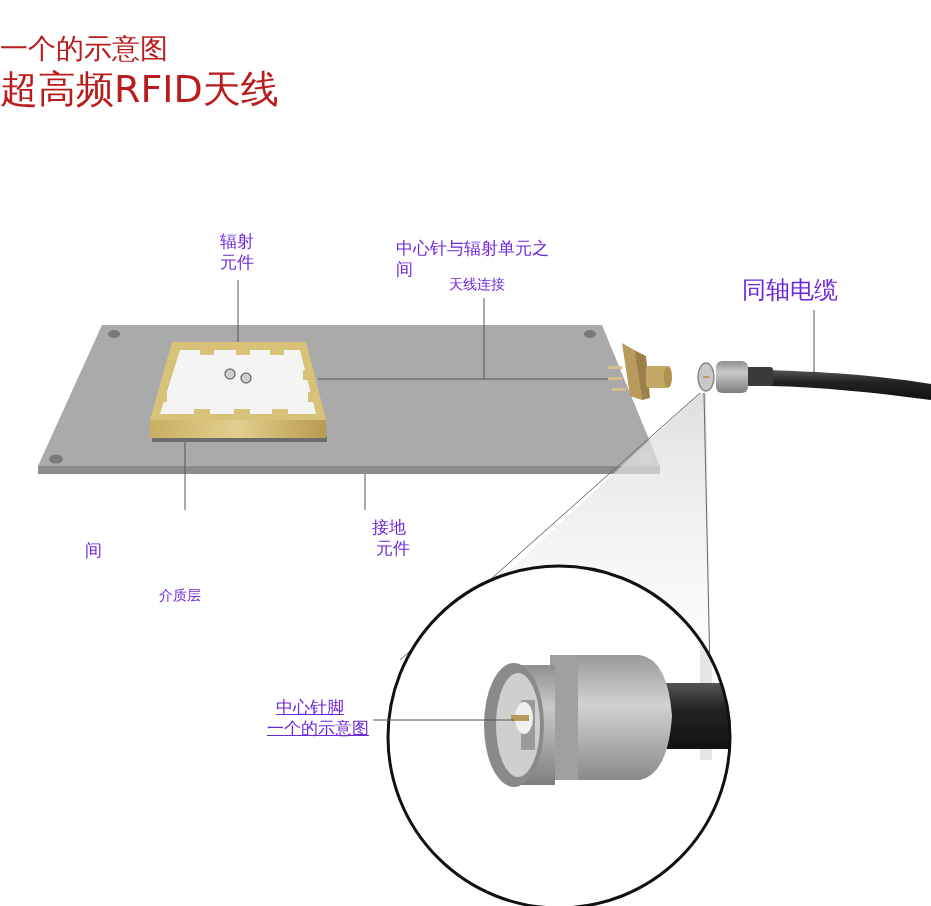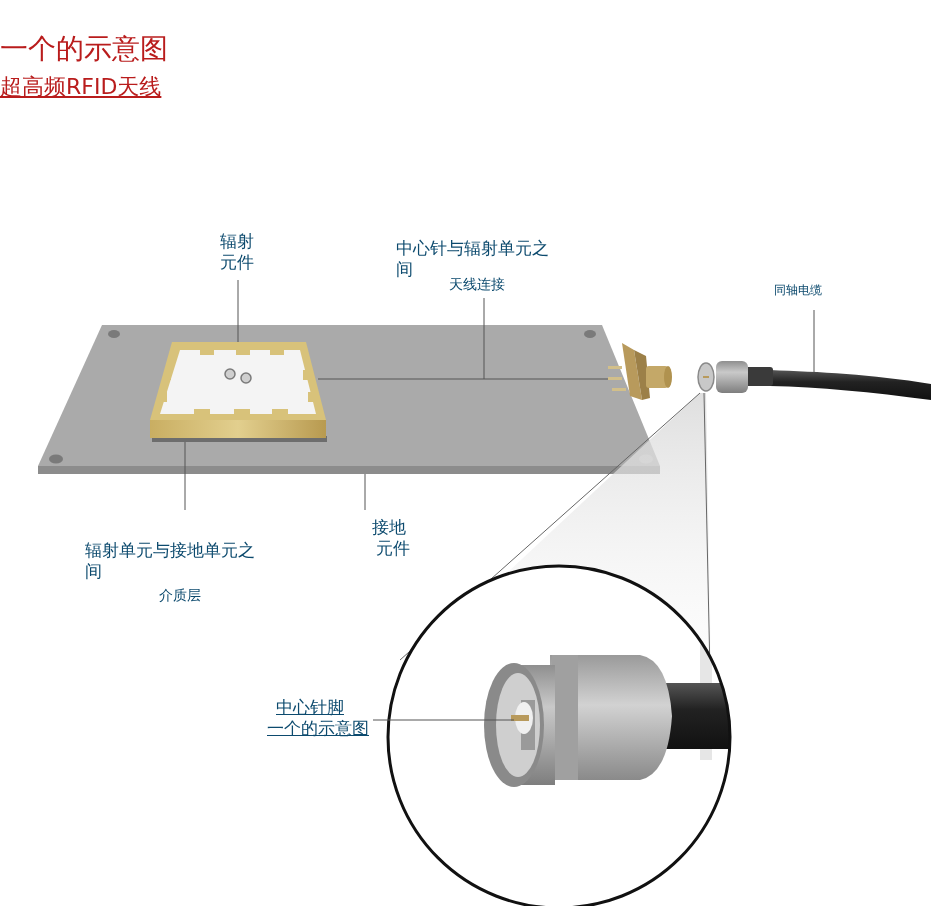--- a/index.html
+++ b/index.html
@@ -1,21 +1,21 @@
 <!DOCTYPE html>
 <html><head>
 <meta charset="utf-8">
 <style>
   html, body { margin:0; padding:0; background:#ffffff; }
   body { width:931px; height:906px; position:relative; overflow:hidden;
          font-family: "DejaVu Sans", "Liberation Sans", sans-serif; color:#111; }
   .title { position:absolute; left:0; width:794px; text-align:left; color:#b91c1c; }
   .title-1 { top:30px; font-size:28px; }
-  .title-2 { top:72px; font-size:22px;text-decoration:underline; }
-  .label { position:absolute; font-size:17px; line-height:21px; color:#0c4a6e; white-space:nowrap; }
+  .title-2 { top:64px; font-size:38px; }
+  .label { position:absolute; font-size:17px; line-height:21px; color:#6d28d9; white-space:nowrap; }
   .label.small { font-size:14px; line-height:18px;margin-top:48px; }
   svg.art { position:absolute; left:0; top:0; }
 </style>
 </head>
 <body>
 
 <div class="title title-1">一个的示意图</div>
 <div class="title title-2">超高频RFID天线</div>
 
 <svg class="art" width="931" height="906" viewBox="0 0 931 906">
@@ -142,25 +142,24 @@
   <div>辐射</div>
   <div>元件</div>
 </div>
 
 <div class="label small" style="left:449px; top:227px;">天线连接</div>
 <div class="label" style="left:396px; top:238px;">
   <div>中心针与辐射单元之</div>
   <div>间</div>
 </div>
 
-<div class="label" style="left:774px; top:280px; font-size:12px;">同轴电缆</div>
+<div class="label" style="left:742px; top:280px; font-size:24px;">同轴电缆</div>
 
 <div class="label small" style="left:159px; top:538px;">介质层</div>
 <div class="label" style="left:85px; top:540px;">
-  <div>辐射单元与接地单元之</div>
   <div>间</div>
 </div>
 
 <div class="label" style="left:343px; top:517px;margin-left:29px;">
   <div>接地</div>
   <div style="padding-left:4px;">元件</div>
 </div>
 
 <div class="label" style="left:267px; top:697px;text-decoration:underline;">
   <div style="padding-left:9px;">中心针脚</div>

